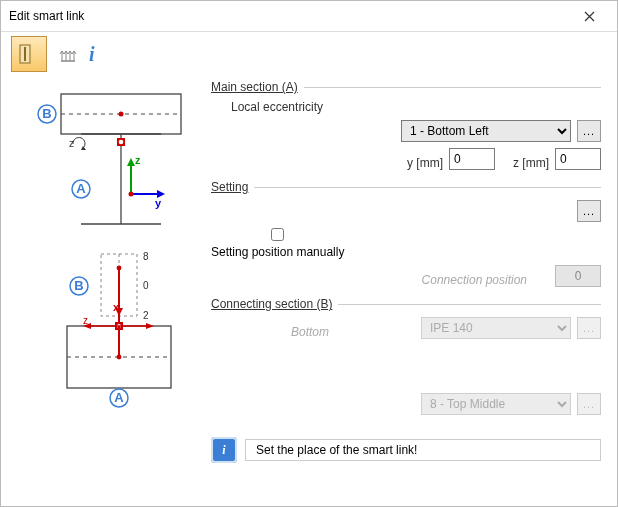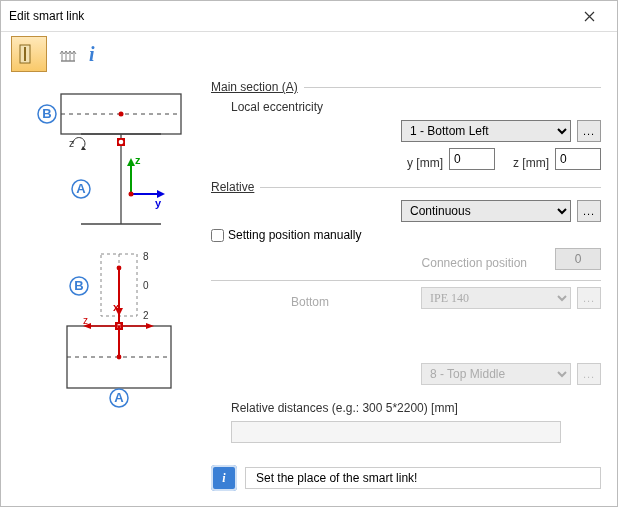--- a/index.html
+++ b/index.html
@@ -86,21 +86,21 @@
   }
   .row {
     display: flex;
     align-items: flex-end;
     gap: 6px;
     margin-top: 6px;
   }
   .indent { padding-left: 20px; }
   .indent2 { padding-left: 40px; }
   .lbl { color: #333; }
-  .lbl.disabled { color: #aaa; }
+  .lbl.disabled { color: #aaa; font-style: italic; }
   select.combo, input.tbox {
     font-family: inherit;
     font-size: 12px;
     height: 22px;
     box-sizing: border-box;
     border: 1px solid #7a7a7a;
     padding: 1px 4px;
     background: #fff;
   }
   select.combo {
@@ -128,20 +128,21 @@
   .dots-btn.disabled {
     border-color: #ccc;
     color: #bbb;
     background: #f0f0f0;
     cursor: default;
   }
   .checkbox {
     display: flex;
     align-items: center;
     gap: 4px;
+    flex-direction: column;
   }
   .checkbox input { margin:0; }
   .rel-input {
     width: 330px;
     height: 22px;
     border: 1px solid #ccc;
     background: #f5f5f5;
     box-sizing: border-box;
   }
   .status-row {
@@ -291,69 +292,59 @@
           <span class="lbl">y [mm]</span>
           <input class="tbox" style="width: 46px;" value="0">
           <span style="width:6px;"></span>
           <span class="lbl">z [mm]</span>
           <input class="tbox" style="width: 46px;" value="0">
         </div>
       </div>
 
       <div>
         <div class="group-header">
-          <span>Relative</span>
+          <span>Setting</span>
             <div class="line"></div>
         </div>
         <div class="row" style="justify-content:flex-end;">
-          <select class="combo" style="width:170px;">
-            <option>Continuous</option>
-          </select>
           <div class="dots-btn">...</div>
         </div>
         <div class="row">
           <label class="checkbox">
             <input type="checkbox" style="">
             <span>Setting position manually</span>
           </label>
         </div>
         <div class="row indent2" style="justify-content:flex-end;">
           <span class="lbl disabled">Connection position</span>
           <span style="width:16px;"></span>
           <input class="tbox disabled" style="width: 46px; text-align: center;" disabled="" value="0">
         </div>
       </div>
 
       <div>
         <div class="group-header">
+          <span>Connecting section (B)</span>
             <div class="line"></div>
         </div>
         <div class="row indent2" style="justify-content:flex-end;">
           <span class="lbl disabled" style="margin-right:auto;margin-left:40px;">Bottom</span>
-          <select class="combo disabled" style="width:150px;font-family:Liberation Serif, serif;" disabled="">
+          <select class="combo disabled" style="width:150px;" disabled="">
             <option>IPE 140</option>
           </select>
           <div class="dots-btn disabled">...</div>
         </div>
         <div class="row indent2" style="justify-content:flex-end;">
           <select class="combo disabled" style="width:150px;margin-top:48px;" disabled="">
             <option>8 - Top Middle</option>
           </select>
           <div class="dots-btn disabled">...</div>
         </div>
       </div>
 
-      <div>
-        <div class="row indent">
-          <span class="lbl">Relative distances (e.g.: 300 5*2200) [mm]</span>
-        </div>
-        <div class="row indent">
-          <div class="rel-input"></div>
-        </div>
-      </div>
 
       <div class="status-row">
         <div class="info-square">i</div>
         <div class="status-text">Set the place of the smart link!</div>
       </div>
     </div>
   </div>
 </div>
 
 </body></html>

